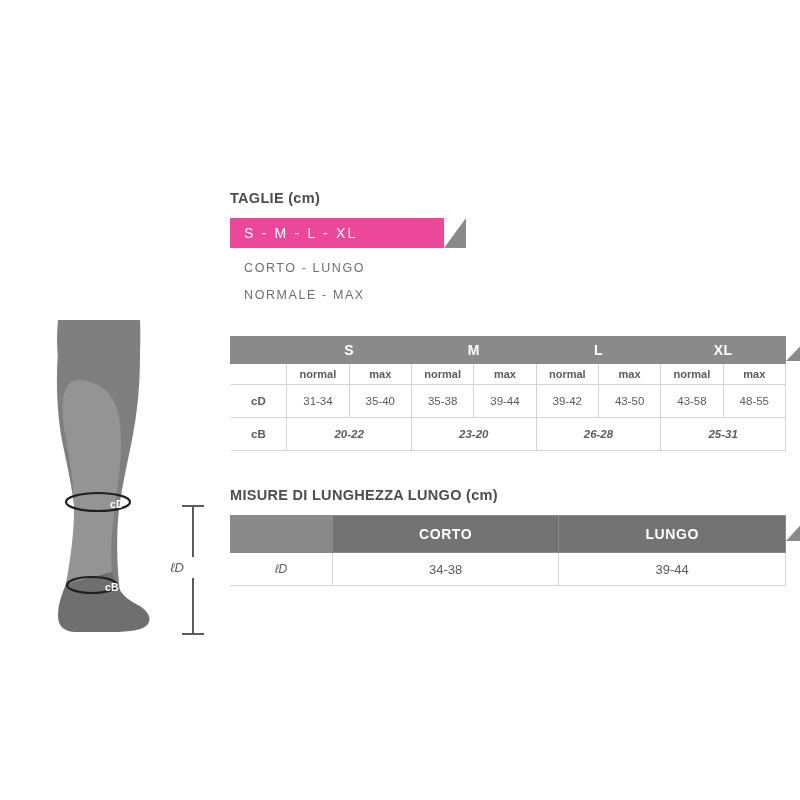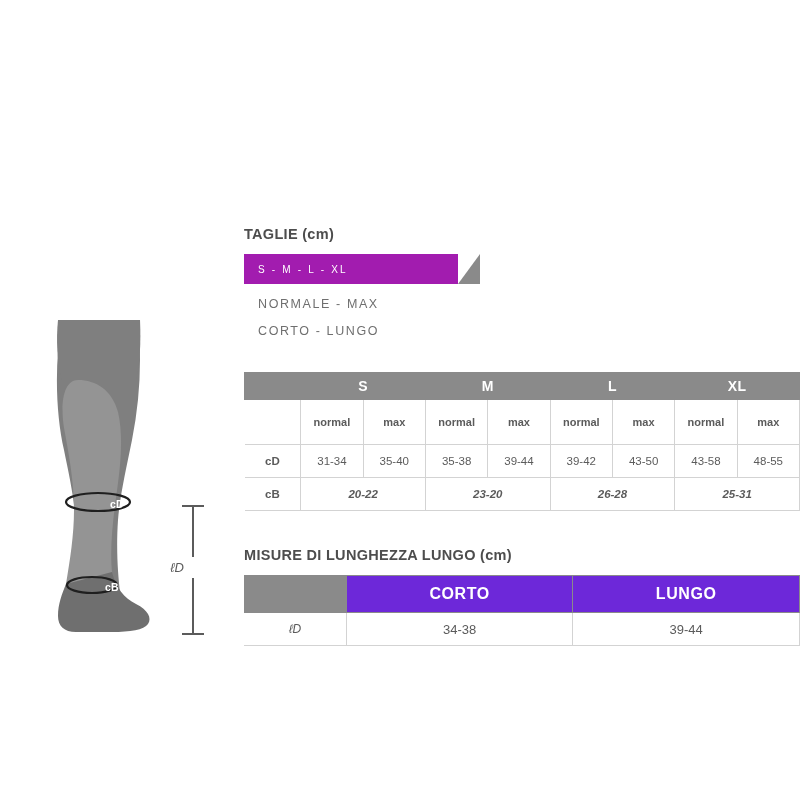--- a/index.html
+++ b/index.html
@@ -70,44 +70,43 @@
     color: #5b5b5b;
     width: 36px;
     text-align: center;
     background: #ffffff;
     padding: 3px 0;
   }
 
   
   .content {
     position: absolute;
-    left: 244px;
+    left: 230px;
     top: 190px;
     width: 556px;
-    margin-top: 36px;
   }
 
   .section-title {
     font-size: 14.5px;
     font-weight: bold;
     color: #4d4d4d;
     letter-spacing: .3px;
     margin: 0 0 12px 0;
   }
 
   
   .banner {
     position: relative;
     height: 30px;
-    background: #a21caf;
+    background: #ec4899;
     color: #ffffff;
     display: flex;
     align-items: center;
     padding-left: 14px;
-    font-size: 10px;
+    font-size: 14px;
     letter-spacing: 2.2px;
     width: 200px;
   }
   .banner::after {
     content: "";
     position: absolute;
     right: -22px;
     top: 0;
     width: 0;
     height: 0;
@@ -155,21 +154,21 @@
   }
   #circ-table .blank-head {
     background: #8a8a8a;
     border-color: #8a8a8a;
   }
   #circ-table .sub-head {
     font-size: 11px;
     font-weight: bold;
     color: #5b5b5b;
     border: 1px solid #d3d3d3;
-    padding: 16px 2px;
+    padding: 4px 2px;
   }
   #circ-table .rowlabel {
     font-weight: bold;
     font-size: 11.5px;
     color: #5b5b5b;
     border-left: none;
   }
   #circ-table td.val { height: 22px; }
   #circ-table td.merged { font-weight: bold; font-style: italic; }
 
@@ -192,23 +191,23 @@
     position: absolute;
     right: -24px;
     top: 0;
     width: 0;
     height: 0;
     border-style: solid;
     border-width: 0 0 26px 24px;
     border-color: transparent transparent #8a8a8a transparent;
   }
   #len-table .hd {
-    background: #6d28d9;
+    background: #737373;
     color: #ffffff;
-    font-size: 16px;
+    font-size: 14px;
     font-weight: bold;
     border-color: #8a8a8a;
     letter-spacing: .6px;
     height: 26px;
   }
   #len-table .hd-blank {
     background: #8a8a8a;
     border-color: #8a8a8a;
     border-left: none;
   }
@@ -260,22 +259,22 @@
   </div>
 </div>
 
 <div class="content">
 
   <div class="taglie-block">
     <h2 class="section-title">TAGLIE (cm)</h2>
     <div class="banner">
       <span>S - M - L - XL</span>
     </div>
+    <div class="sub-line">CORTO - LUNGO</div>
     <div class="sub-line">NORMALE - MAX</div>
-    <div class="sub-line">CORTO - LUNGO</div>
   </div>
 
   <div>
     <div class="circ-wrap">
       <div class="tail"></div>
       <table id="circ-table">
         <colgroup>
           <col style="width:56px">
           <col style="width:62px">
             <col style="width:62px">

